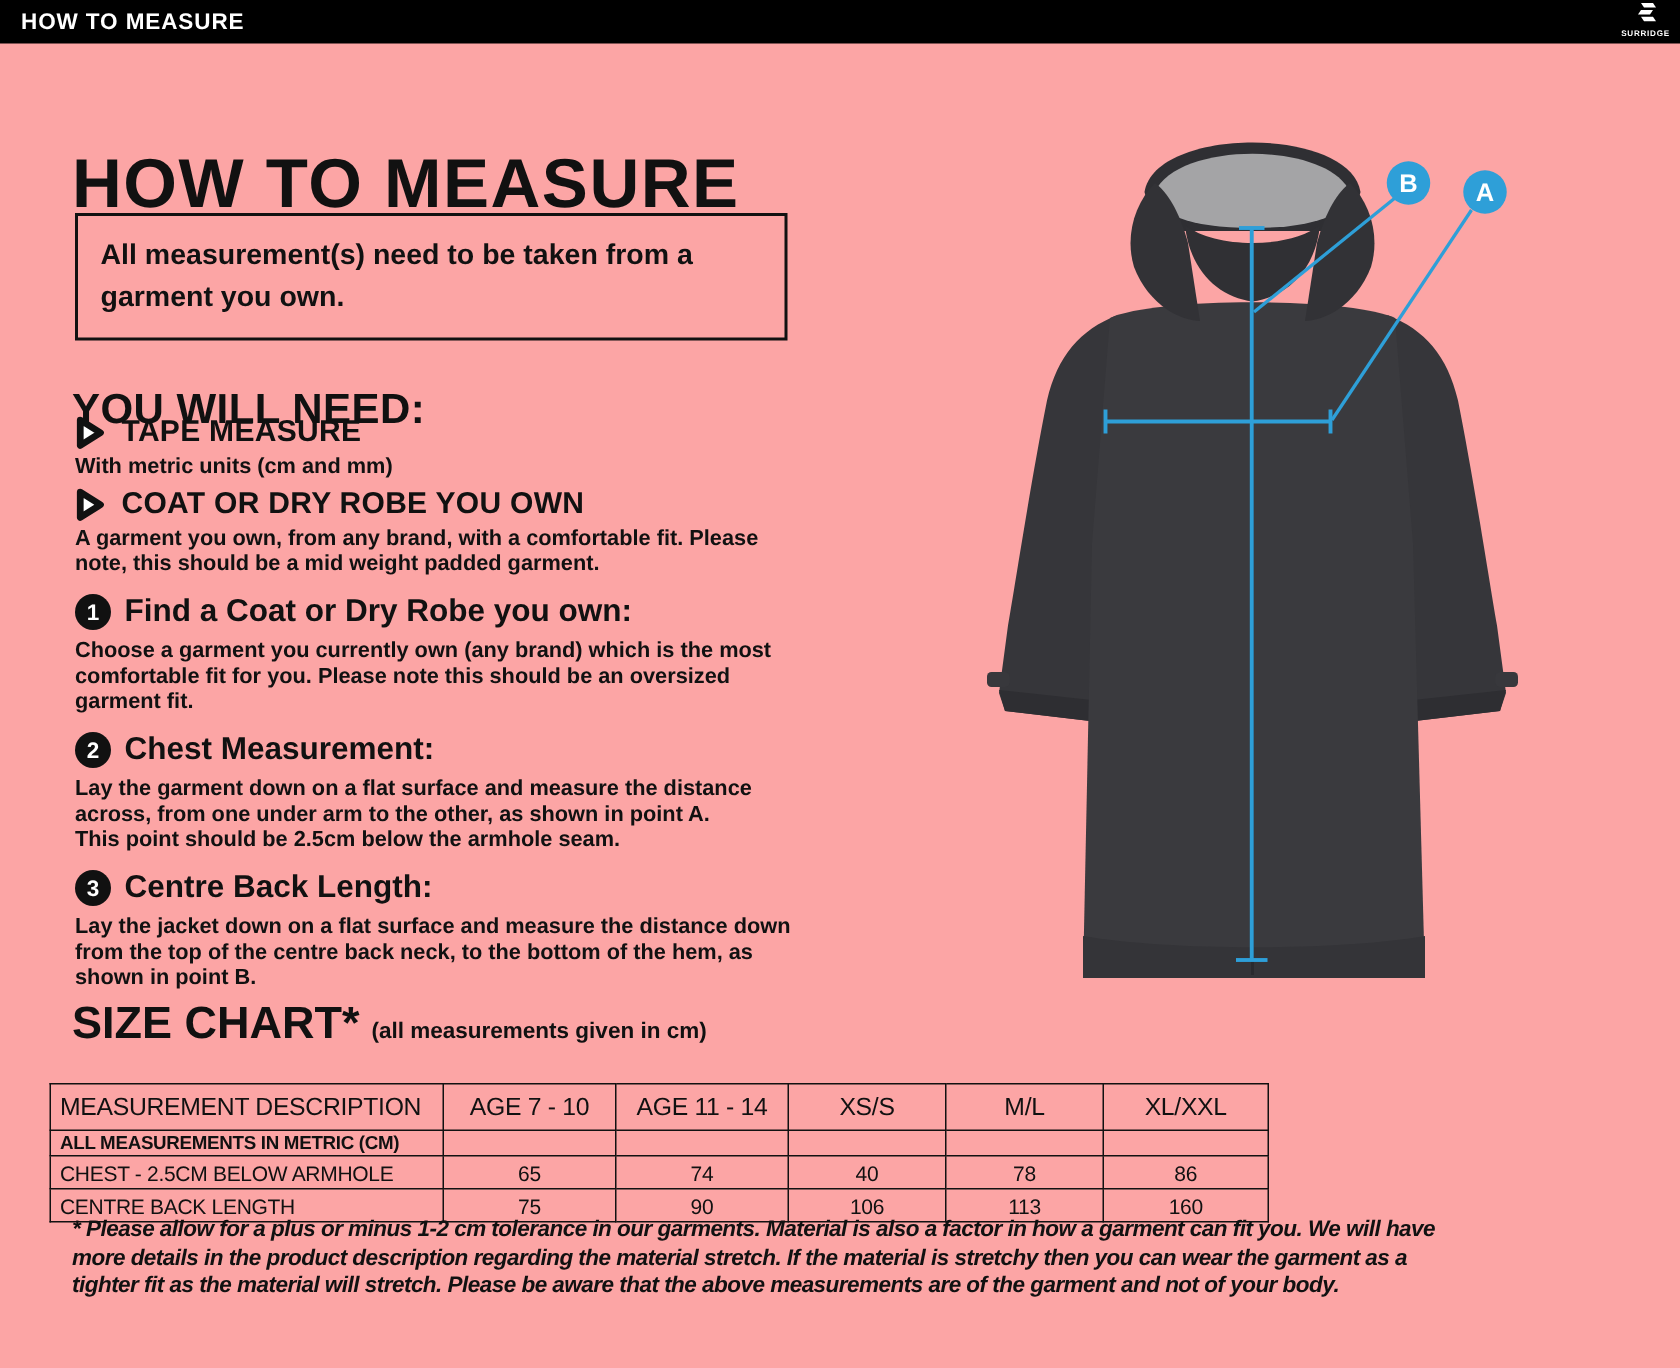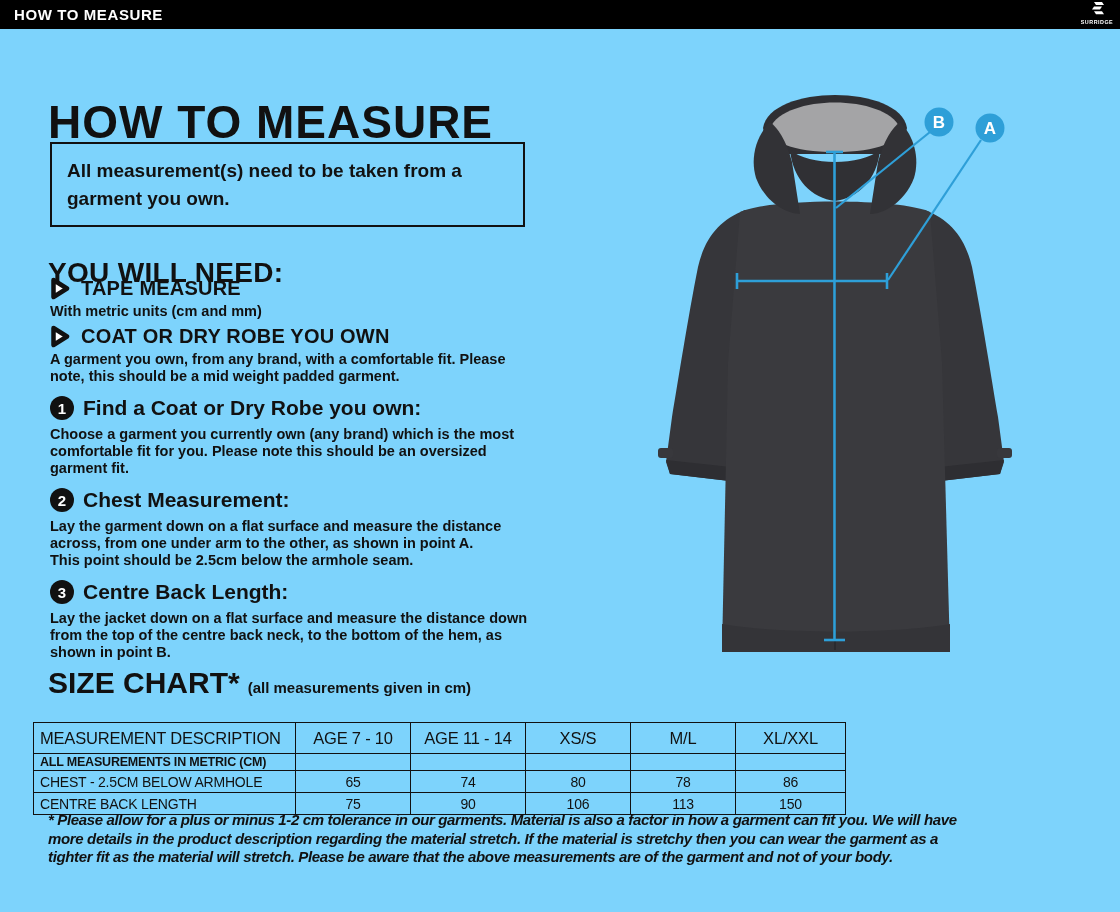--- a/index.html
+++ b/index.html
@@ -1,17 +1,17 @@
 <!DOCTYPE html>
 <html><head>
 <meta charset="utf-8">
 <style>
   html,body { margin:0; padding:0; background:#fff; }
   .page {
-    position:relative; width:1120px; height:912px; background:#7dd3fc;
+    position:relative; width:1120px; height:912px; background:#fca5a5;
     font-family:"Liberation Sans", sans-serif; color:#111; overflow:hidden;
   }
   
   .topbar {
     position:absolute; left:0; top:0; width:1120px; height:29px;
     background:#000; display:flex; align-items:center;
   }
   .topbar-title {
     color:#fff; font-weight:bold; font-size:15px; letter-spacing:.6px; margin-left:14px;
   }
@@ -176,31 +176,31 @@
         <td></td>
         <td></td>
         <td></td>
         <td></td>
         <td></td>
       </tr>
       <tr>
         <td class="desc">CHEST - 2.5CM BELOW ARMHOLE</td>
         <td>65</td>
         <td>74</td>
-        <td>80</td>
+        <td>40</td>
         <td>78</td>
         <td>86</td>
       </tr>
       <tr>
         <td class="desc">CENTRE BACK LENGTH</td>
         <td>75</td>
         <td>90</td>
         <td>106</td>
         <td>113</td>
-        <td>150</td>
+        <td>160</td>
       </tr>
     </tbody>
   </table>
 
   <div class="footnote">* Please allow for a plus or minus 1-2 cm tolerance in our garments. Material is also a factor in how a garment can fit you. We will have
 more details in the product description regarding the material stretch.  If the material is stretchy then you can wear the garment as a
 tighter fit as the material will stretch.  Please be aware that the above measurements are of the garment and not of your body.</div>
 
   <div class="diagram">
     <svg width="470" height="618" viewBox="0 0 470 618">

